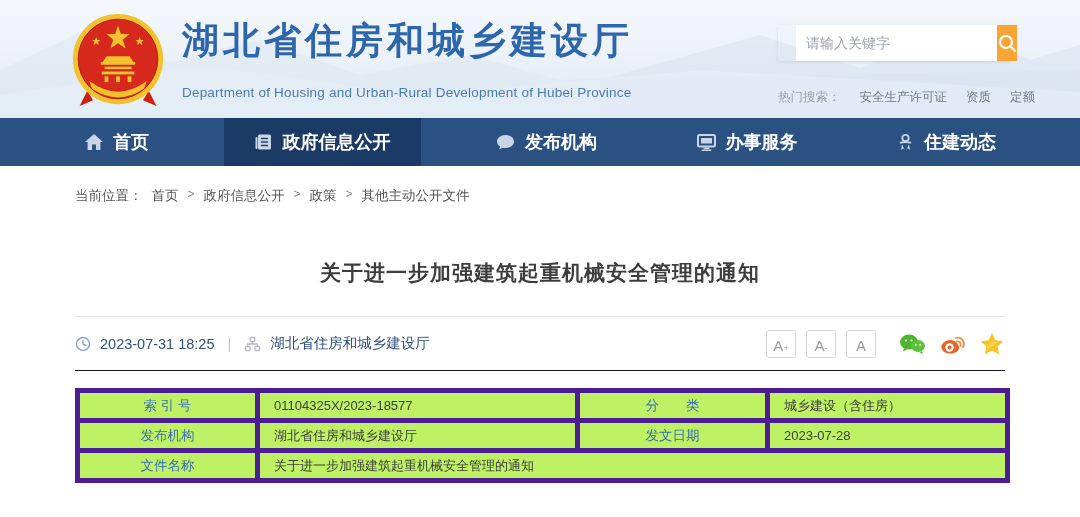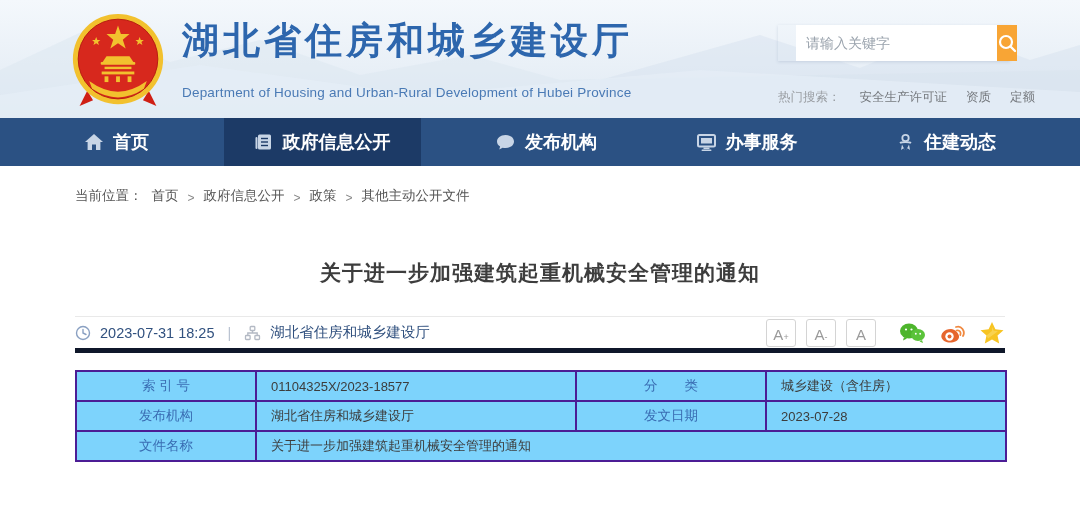--- a/index.html
+++ b/index.html
@@ -48,54 +48,54 @@
   .nav-item {
     display: flex; align-items: center; gap: 9px; padding: 0 24px; height: 48px;
     color: #ffffff; font-size: 18px; font-weight: bold; cursor: pointer; white-space: nowrap;
   }
   .nav-item.active { background: #1c3a66; padding: 0 30px; }
   .nav-item .nicon { display: flex; align-items: center; }
 
   
   .breadcrumb {
     width: 930px; margin: 0 auto; padding-top: 21px;
-    font-size: 13.5px; color: #555; display: flex; gap: 9px; align-items: flex-end;
+    font-size: 13.5px; color: #555; display: flex; gap: 9px; align-items: flex-start;
   }
   .breadcrumb .crumb { color: #555; text-decoration: none; cursor: pointer; }
   .breadcrumb .sep { color: #888; font-size: 12px; }
   .breadcrumb .loc-label { color: #555; }
 
   
   .article { width: 930px; margin: 16px auto; }
   .article-title {
     text-align: center; font-size: 21px; font-weight: bold; color: #3d3d3d;
     margin-top: 54px; letter-spacing: 1px;
   }
   .meta-bar {
-    margin-top: 29px; height: 37px;
-    border-top: 1px solid #e9e9e9; border-bottom: 5px solid #0f172a;
+    margin-top: 29px; height: 55px;
+    border-top: 1px solid #e9e9e9; border-bottom: 1px solid #0f172a;
     display: flex; align-items: center; justify-content: space-between;
   }
   .meta-left { display: flex; align-items: center; gap: 9px; font-size: 14.5px; color: #31517f; }
   .meta-divider { color: #b9c2d0; margin: 0 4px; }
   .meta-right { display: flex; align-items: center; gap: 10px; }
   .font-btn {
     width: 30px; height: 28px; border: 1px solid #d4d4d4; border-radius: 3px; background: #fff;
     color: #9a9a9a; font-size: 15px; cursor: pointer; line-height: 1;
     display: flex; align-items: flex-end; justify-content: center; padding-bottom: 4px;
   }
   .font-btn sup { font-size: 9px; line-height: 1; }
   .share-icons { display: flex; align-items: center; gap: 13px; margin-left: 12px; }
   .share-btn { cursor: pointer; display: flex; align-items: center; }
 
   
   .info-table {
     width: 930px; margin: 17px auto 0; border-collapse: collapse; table-layout: fixed;
   }
-  .info-table td { border: 2px solid #4c1d95; height: 30px; font-size: 13px; padding: 2px 8px; background: #7dd3fc; }
+  .info-table td { border: 5px solid #4c1d95; height: 30px; font-size: 13px; padding: 2px 8px; background: #bef264; }
   .info-table td.lbl { color: #3a6db3; text-align: center; font-size: 13.5px; }
   .info-table td.val { color: #3c3c3c; padding-left: 14px; }
   .col-l1 { width: 180px; } .col-v1 { width: 320px; } .col-l2 { width: 190px; } .col-v2 { width: 240px; }
 </style>
 </head>
 <body>
 
 <div class="page">
 
   <header class="site-header">

